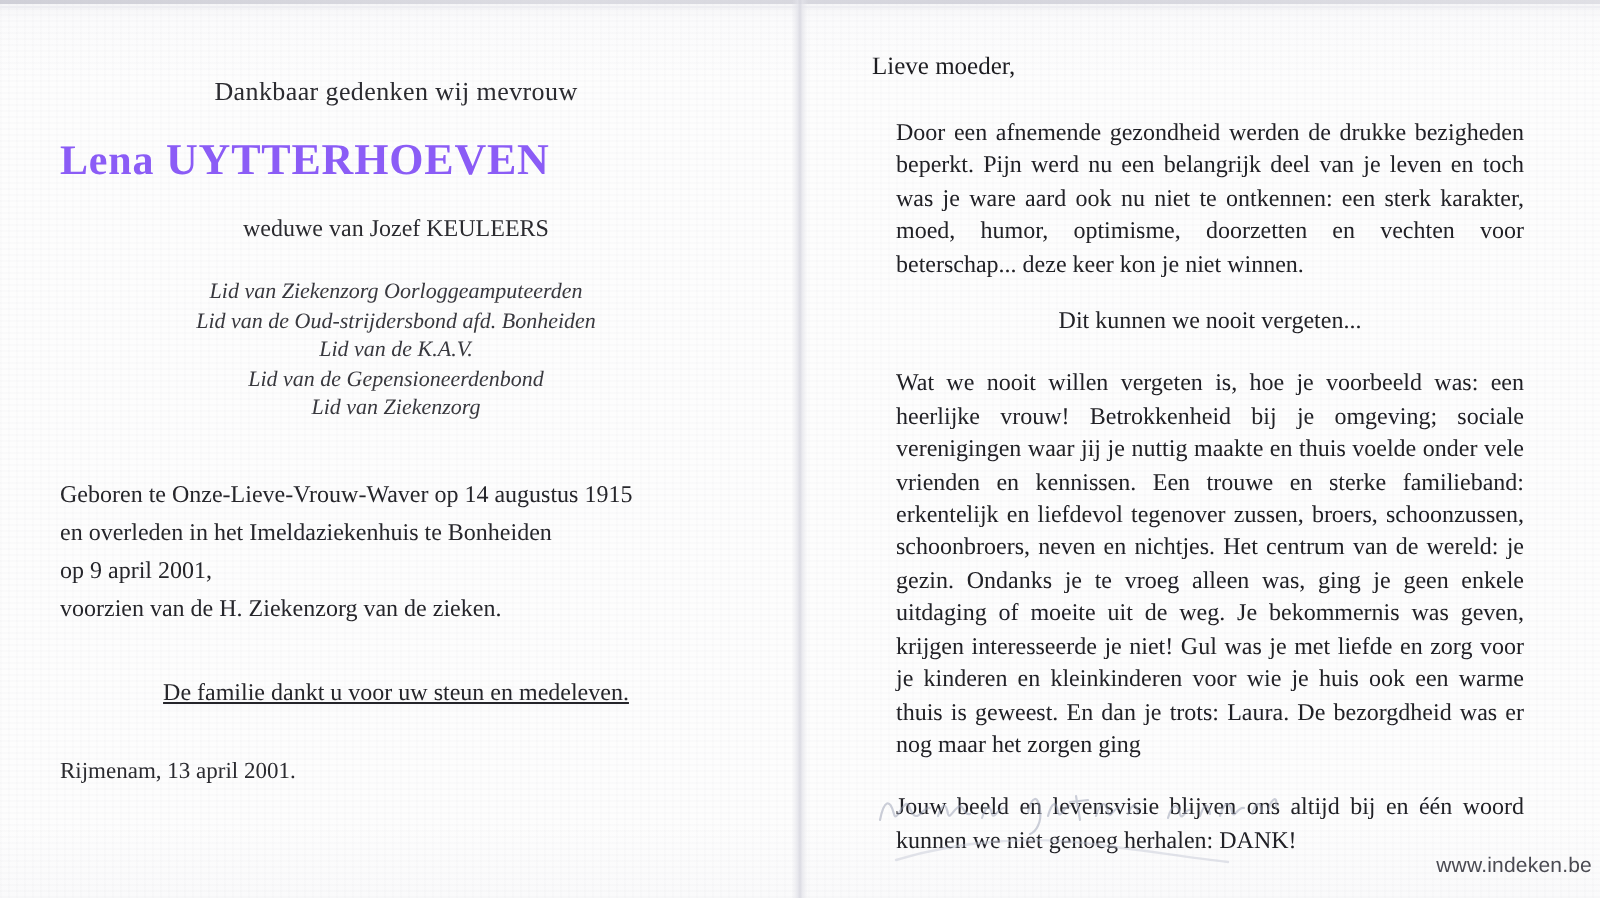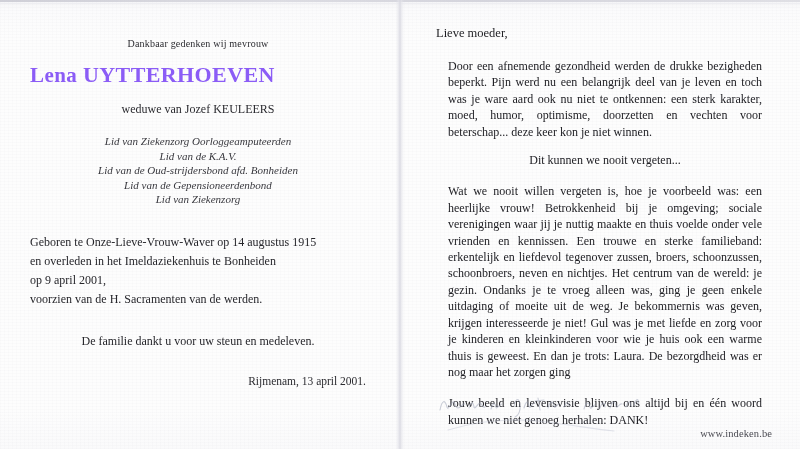--- a/index.html
+++ b/index.html
@@ -73,21 +73,21 @@
     top: 0;
     height: 449px;
     box-sizing: border-box;
   }
   .panel-left  { left: 0px;   width: 396px; padding: 22px 30px 0 30px; }
   .panel-right { left: 404px; width: 396px; padding: 26px 26px 0 32px; }
 
   
   .lead {
     text-align: center;
-    font-size: 10px;
+    font-size: 13px;
     color: #2b2b30;
     letter-spacing: .2px;
     margin-top: 16px;
   }
   .deceased-name {
     font-size: 22px;
     font-weight: bold;
     color: #8b5cf6;
     letter-spacing: .4px;
     margin-top: 13px;
@@ -117,24 +117,25 @@
     color: #26262b;
     line-height: 19px;
   }
   .vitals div { white-space: nowrap; }
 
   .thanks {
     margin-top: 25px;
     text-align: center;
     font-size: 12px;
     color: #26262b;
+    text-decoration: underline;
   }
   .place-date {
     margin-top: 26px;
-    text-align: right;
+    text-align: left;
     font-size: 11.5px;
     color: #2b2b30;
   }
 
   
   .salutation {
     font-size: 12.5px;
     color: #1e1e22;
     margin-bottom: 17px;
   }
@@ -162,23 +163,23 @@
     position: absolute;
     left: 446px;
     top: 418px;
     width: 170px;
     height: 14px;
     opacity: .45;
   }
 
   .watermark {
     position: absolute;
-    right: 28px;
+    right: 4px;
     bottom: 10px;
-    font-family: Liberation Serif, serif;
+    font-family: Liberation Sans, sans-serif;
     font-size: 10.5px;
     color: #4a4a52;
     letter-spacing: .1px;
   }
 </style>
 </head>
 <body>
 
 <div id="scan">
 
@@ -194,31 +195,31 @@
 
     <div class="deceased-name">
       <span class="given">Lena</span>
       <span>UYTTERHOEVEN</span>
     </div>
 
     <div class="spouse">weduwe van Jozef KEULEERS</div>
 
     <div class="memberships">
       <div>Lid van Ziekenzorg Oorloggeamputeerden</div>
+      <div>Lid van de Oud-strijdersbond afd. Bonheiden</div>
       <div>Lid van de K.A.V.</div>
-      <div>Lid van de Oud-strijdersbond afd. Bonheiden</div>
       <div>Lid van de Gepensioneerdenbond</div>
       <div>Lid van Ziekenzorg</div>
     </div>
 
     <div class="vitals">
       <div>Geboren te Onze-Lieve-Vrouw-Waver op 14 augustus 1915</div>
       <div>en overleden in het Imeldaziekenhuis te Bonheiden</div>
       <div>op 9 april 2001,</div>
-      <div>voorzien van de H. Sacramenten van de werden.</div>
+      <div>voorzien van de H. Ziekenzorg van de zieken.</div>
     </div>
 
     <div class="thanks">De familie dankt u voor uw steun en medeleven.</div>
 
     <div class="place-date">Rijmenam, 13 april 2001.</div>
   </div>
 
   <div class="panel panel-right">
 
     <div class="salutation">Lieve moeder,</div>

